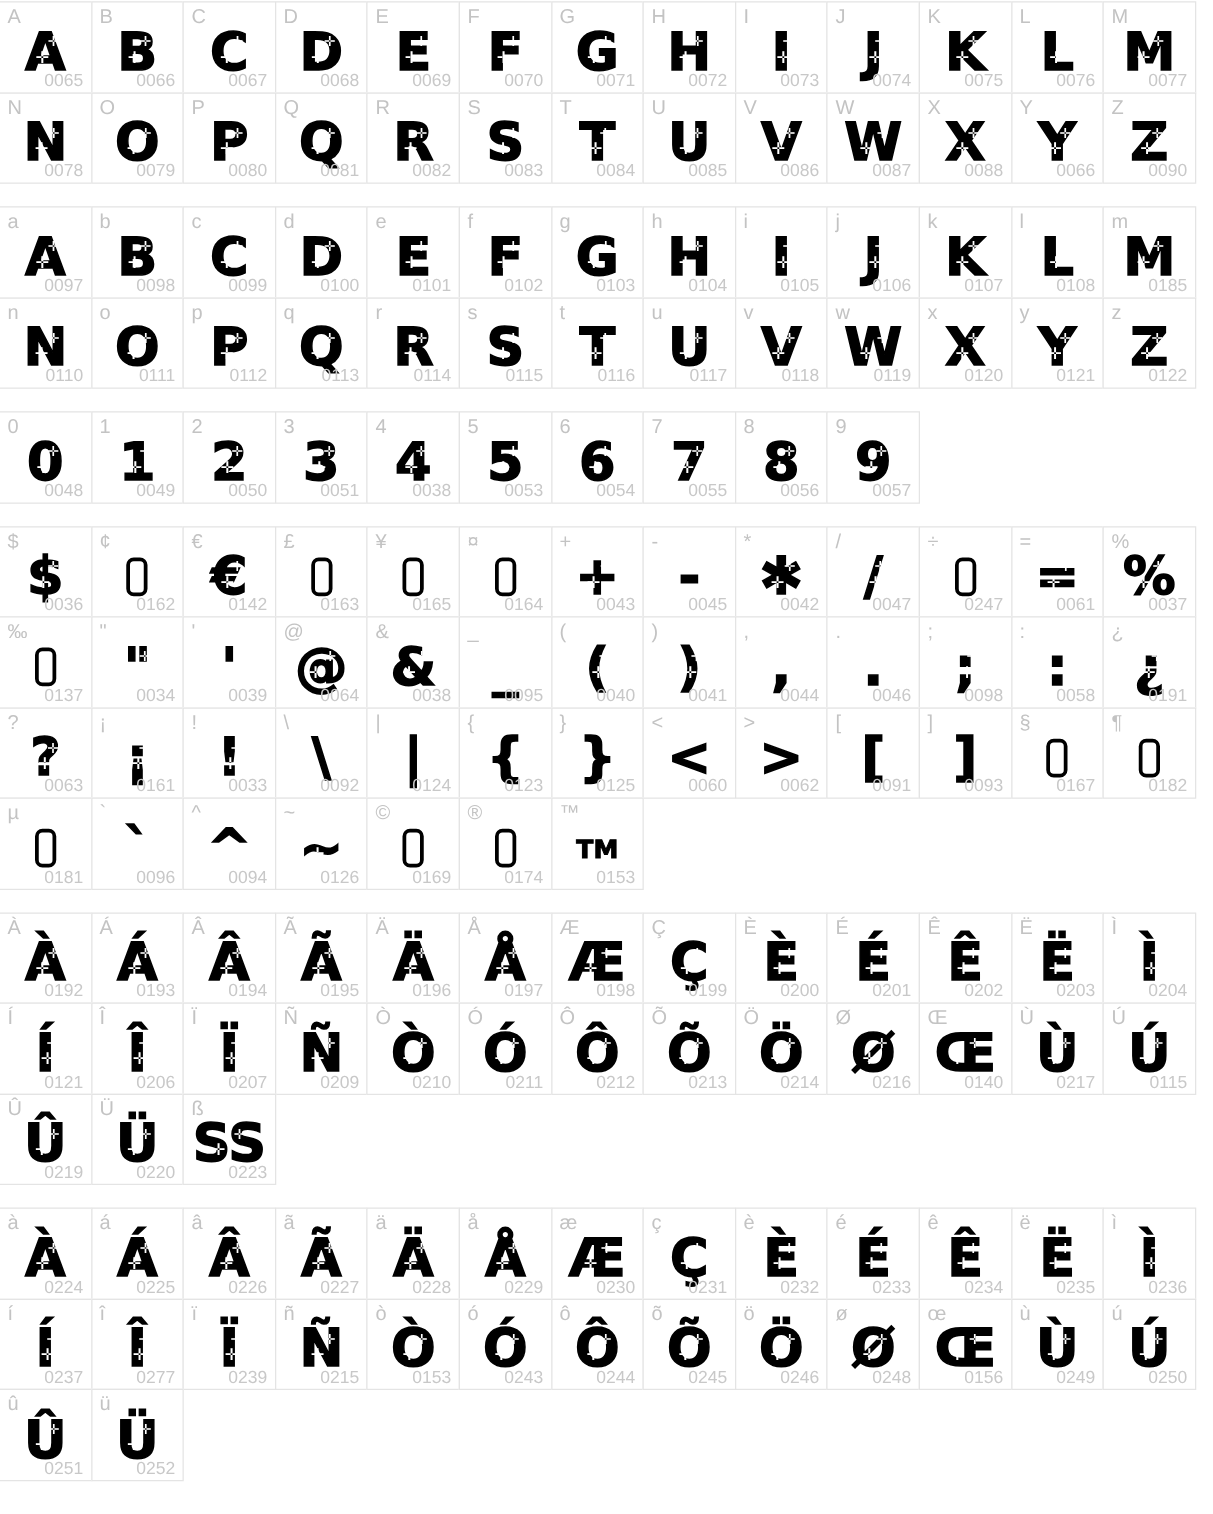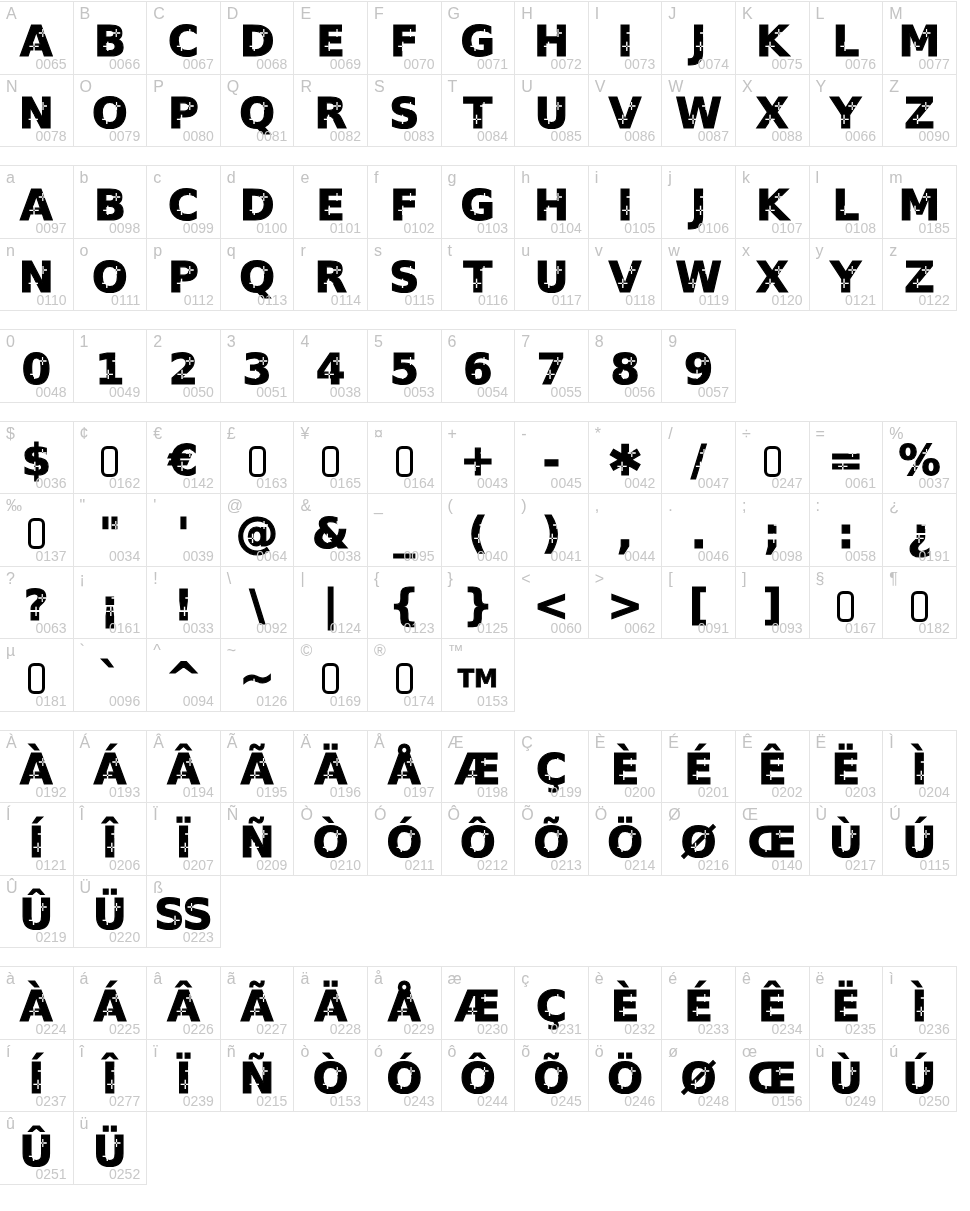--- a/index.html
+++ b/index.html
@@ -32,21 +32,21 @@
   }
   .glyph-text{
     position:relative;
     font-family:"DejaVu Sans",sans-serif;
     font-weight:900;
     -webkit-text-stroke:1.2px #000;
     font-size:42px;line-height:1;
     color:#000;
     white-space:nowrap;
   }
-  .glyph-text.sm{font-size:24px;-webkit-text-stroke:0.8px #000;}
+  .glyph-text.sm{font-size:20px;-webkit-text-stroke:0.8px #000;}
   
   .glyph-text.deco::before{
     content:"✛";position:absolute;
     left:26%;top:46%;
     font-size:13px;color:#fff;
     -webkit-text-stroke:0;font-weight:400;line-height:1;
     z-index:2;
   }
   .glyph-text.deco::after{
     content:"✛";position:absolute;

